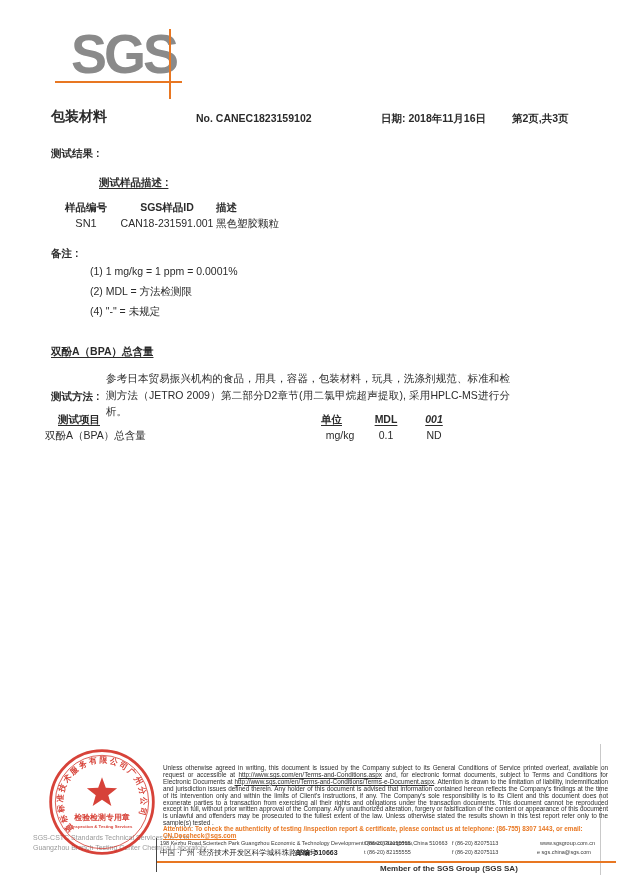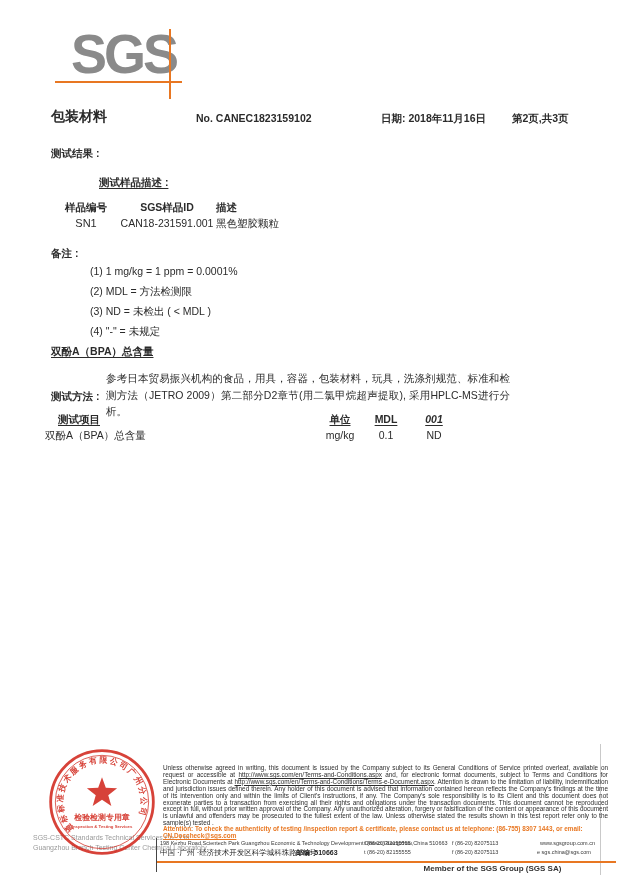--- a/index.html
+++ b/index.html
@@ -35,21 +35,21 @@
   .st-c2{left:117px;top:217px;width:100px;text-align:center;font-size:10.5px;}
   .st-c3{left:216px;top:217px;font-size:10.5px;}
   
   .notes-list{left:90px;top:261px;font-size:10.5px;line-height:20px;}
   
   .method-text{left:106px;top:370px;width:404px;font-size:10.5px;line-height:16.5px;text-align:justify;}
   
   .u{text-decoration:underline;text-underline-offset:2px;}
   .it{font-style:italic;}
   .rt-h0{left:58px;top:413px;}
-  .rt-h1{left:321px;top:413px;width:38px;text-align:center;}
+  .rt-h1{left:321px;top:413px;width:38px;}
   .rt-h2{left:369px;top:413px;width:34px;text-align:center;}
   .rt-h3{left:417px;top:413px;width:34px;text-align:center;}
   .rt-c0{left:45px;top:429px;font-size:10.5px;}
   .rt-c1{left:321px;top:429px;width:38px;text-align:center;font-size:10.5px;}
   .rt-c2{left:369px;top:429px;width:34px;text-align:center;font-size:10.5px;}
   .rt-c3{left:417px;top:429px;width:34px;text-align:center;font-size:10.5px;}
   
   .page-edge{left:600px;top:744px;width:1px;height:131px;background:#c9c9c9;}
   .disclaimer{
     left:163px;top:765px;width:445px;font-size:6.4px;line-height:6.9px;
@@ -64,21 +64,21 @@
   .addr-en-tel{left:364px;top:840px;font-size:5.5px;color:#3a3a3a;white-space:nowrap;}
   .addr-en-fax{left:452px;top:840px;font-size:5.5px;color:#3a3a3a;white-space:nowrap;}
   .addr-en-web{left:540px;top:840px;font-size:5.5px;color:#3a3a3a;white-space:nowrap;}
   .addr-cn{left:160px;top:848px;font-size:7.5px;font-weight:normal;color:#222;white-space:nowrap;}
   .addr-cn-post{left:296px;top:848px;font-size:7px;font-weight:bold;color:#222;white-space:nowrap;}
   .addr-cn-tel{left:364px;top:849px;font-size:5.5px;color:#3a3a3a;white-space:nowrap;}
   .addr-cn-fax{left:452px;top:849px;font-size:5.5px;color:#3a3a3a;white-space:nowrap;}
   .addr-cn-email{left:537px;top:849px;font-size:5.5px;color:#3a3a3a;white-space:nowrap;}
   .footer-vline{left:156px;top:838px;width:1px;height:34px;background:#444;}
   .footer-hline{left:157px;top:861px;width:459px;height:2px;background:#e87722;}
-  .member-line{left:380px;top:864px;width:225px;text-align:center;font-size:8px;font-weight:600;color:#333;}
+  .member-line{left:380px;top:864px;width:225px;font-size:8px;font-weight:600;color:#333;}
   .company-name{left:33px;top:834px;font-size:7px;color:#9a9a9a;white-space:nowrap;}
   .company-branch{left:33px;top:844px;font-size:7px;color:#9a9a9a;white-space:nowrap;}
   .stamp{left:46px;top:746px;opacity:.88;z-index:2;}
 </style>
 </head>
 <body>
 
 <div class="page">
 
   <div class="abs logo-text">SGS</div>
@@ -97,21 +97,20 @@
   <div class="abs lbl st-h2">SGS样品ID</div>
   <div class="abs lbl st-h3">描述</div>
   <div class="abs st-c1">SN1</div>
   <div class="abs st-c2">CAN18-231591.001</div>
   <div class="abs st-c3">黑色塑胶颗粒</div>
 
   <div class="abs lbl notes-label">备注 :</div>
   <div class="abs notes-list">
     <div>(1) 1 mg/kg = 1 ppm = 0.0001%</div>
     <div>(2) MDL = 方法检测限</div>
-    <div>(3) ND = 未检出 ( &lt; MDL )</div>
     <div>(4) "-" = 未规定</div>
   </div>
 
   <div class="abs lbl bpa-title">双酚A（BPA）总含量</div>
   <div class="abs lbl method-label">测试方法 :</div>
   <div class="abs method-text">参考日本贸易振兴机构的食品，用具，容器，包装材料，玩具，洗涤剂规范、标准和检测方法（JETRO 2009）第二部分D2章节(用二氯甲烷超声提取), 采用HPLC-MS进行分析。</div>
 
   <div class="abs lbl u rt-h0">测试项目</div>
   <div class="abs lbl u rt-h1">单位</div>
   <div class="abs lbl u rt-h2">MDL</div>

